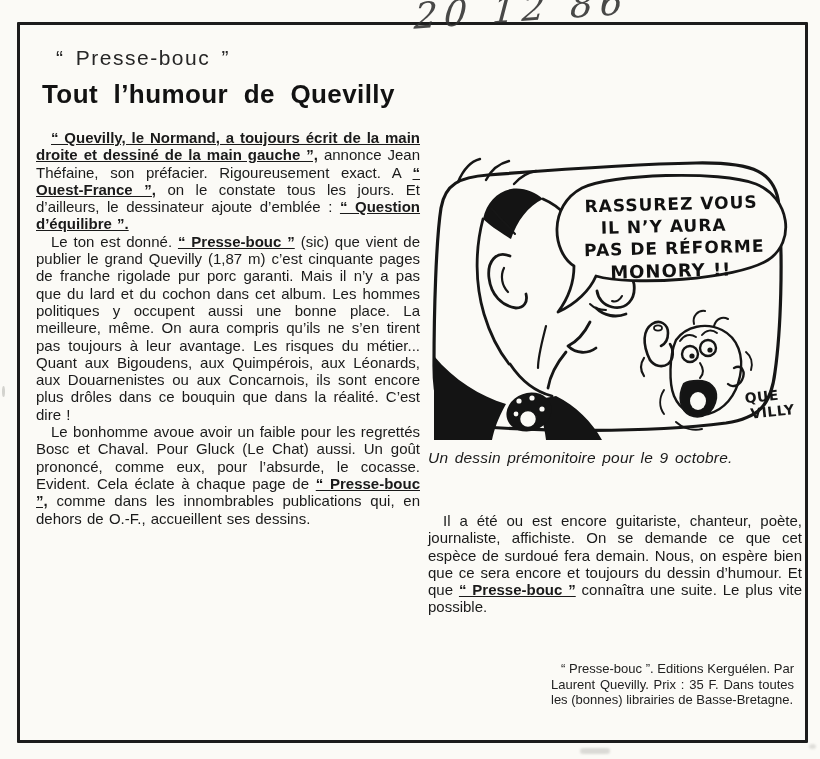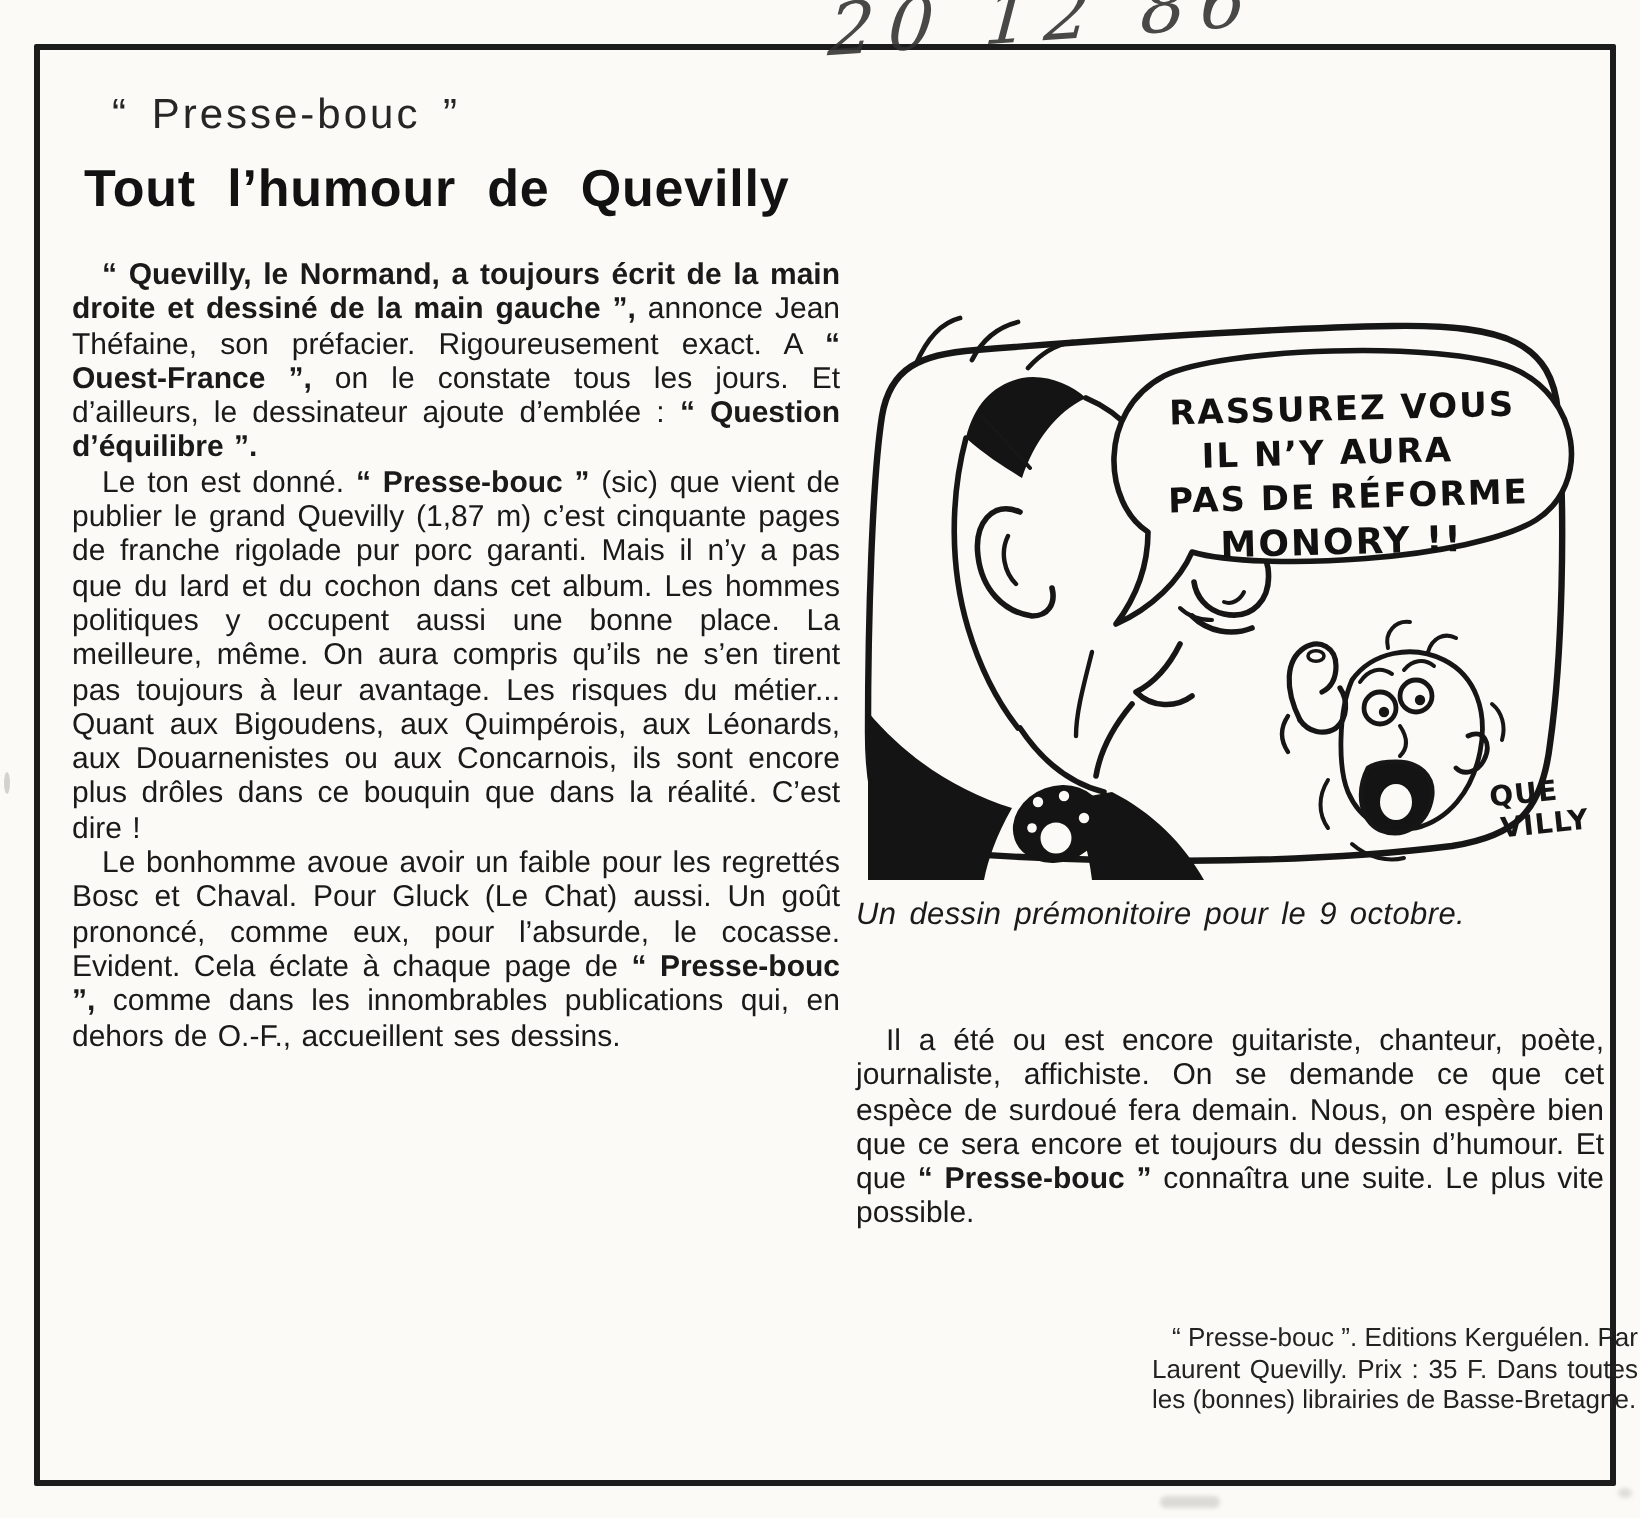--- a/index.html
+++ b/index.html
@@ -28,41 +28,40 @@
   .headline{
     position:absolute; left:42px; top:79px; z-index:2; margin:0;
     font-size:26px; font-weight:bold; letter-spacing:.4px; word-spacing:8px;
     color:#121212;
   }
   .col-left{
     position:absolute; left:36px; top:129px; width:384px; z-index:2;
     font-size:15px; line-height:17.3px; text-align:justify;
   }
   .col-left p, .col-right p{margin:0; text-indent:15px; word-spacing:1px;}
-  .bold{font-weight:bold;}
+  .bold{font-weight:bold;text-decoration:underline;}
   .cartoon{
     position:absolute; left:424px; top:144px; width:382px; height:298px; z-index:2;
   }
   .caption{
     position:absolute; left:428px; top:449px; width:374px; z-index:2;
     font-style:italic; font-size:15.5px; letter-spacing:.2px; word-spacing:2px;
   }
   .col-right{
     position:absolute; left:428px; top:512px; width:374px; z-index:2;
     font-size:15px; line-height:17.3px; text-align:justify;
   }
   .byline{
     position:absolute; left:428px; top:627px; width:336px; z-index:2;
     text-align:right; font-weight:bold; font-size:16px; letter-spacing:.5px;
   }
   .footnote{
     position:absolute; left:551px; top:661px; width:243px; z-index:2;
     font-size:13px; line-height:15.6px; text-align:justify; text-indent:10px;
     color:#222;
-    margin-left:25px;
   }
   .speck{position:absolute; background:#8a8a85; border-radius:50%;}
   .speck.s1{left:2px; top:386px; width:3px; height:11px; opacity:.35;}
   .speck.s2{left:580px; top:748px; width:30px; height:6px; opacity:.28; filter:blur(1px); border-radius:3px;}
   .speck.s3{left:809px; top:744px; width:7px; height:5px; opacity:.25; filter:blur(1px);}
   svg text{font-family:"DejaVu Sans", sans-serif;}
 </style>
 </head>
 <body>
 

